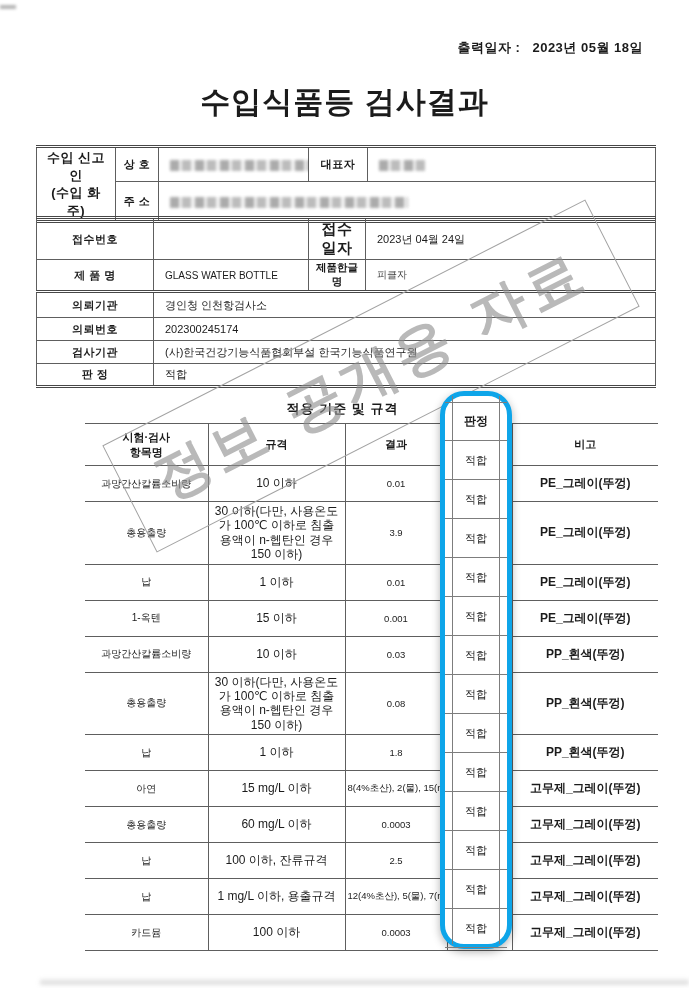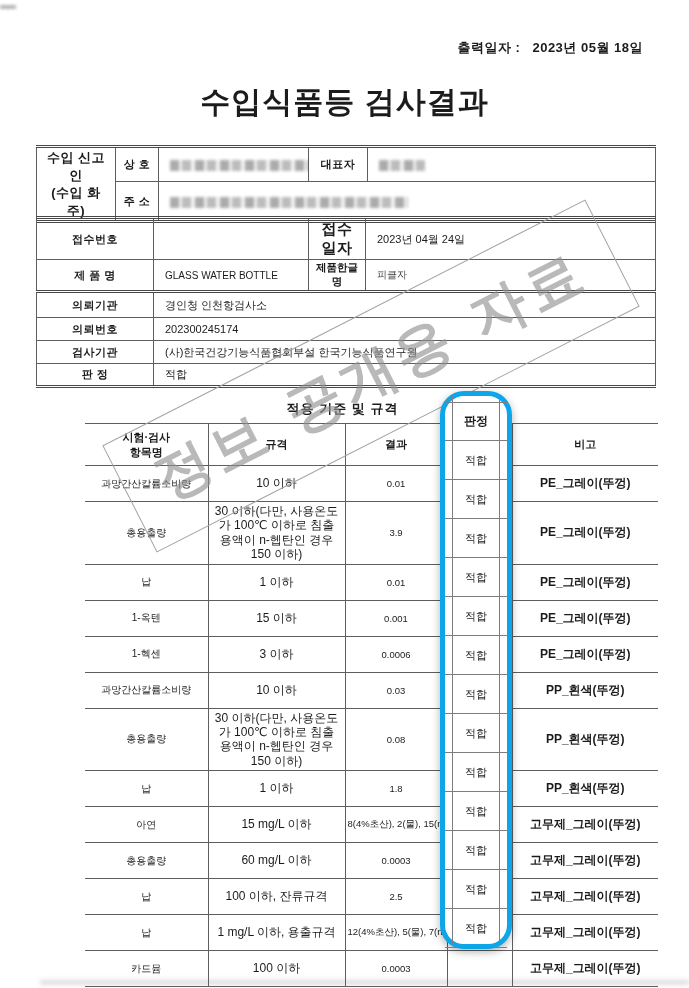--- a/index.html
+++ b/index.html
@@ -191,27 +191,20 @@
     </tr>
 
     <tr>
       <td class="c-item">1-옥텐</td>
       <td class="c-spec">15 이하</td>
       <td class="c-res">0.001</td>
       <td></td>
       <td class="c-note">PE_그레이(뚜껑)</td>
     </tr>
 
-    <tr>
-      <td class="c-item">1-헥센</td>
-      <td class="c-spec">3 이하</td>
-      <td class="c-res">0.0006</td>
-      <td></td>
-      <td class="c-note">PE_그레이(뚜껑)</td>
-    </tr>
 
     <tr>
       <td class="c-item">과망간산칼륨소비량</td>
       <td class="c-spec">10 이하</td>
       <td class="c-res">0.03</td>
       <td></td>
       <td class="c-note">PP_흰색(뚜껑)</td>
     </tr>
 
     <tr>

